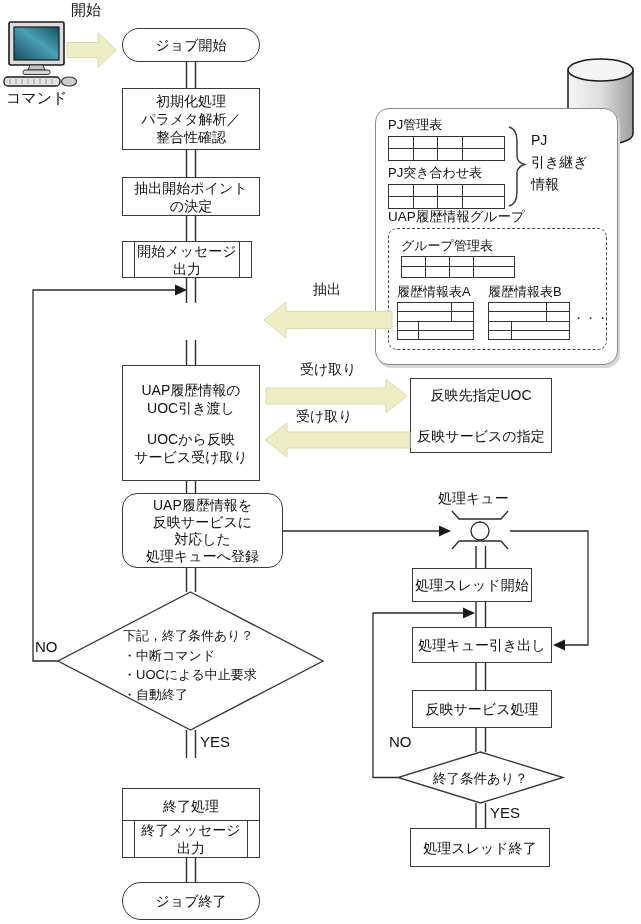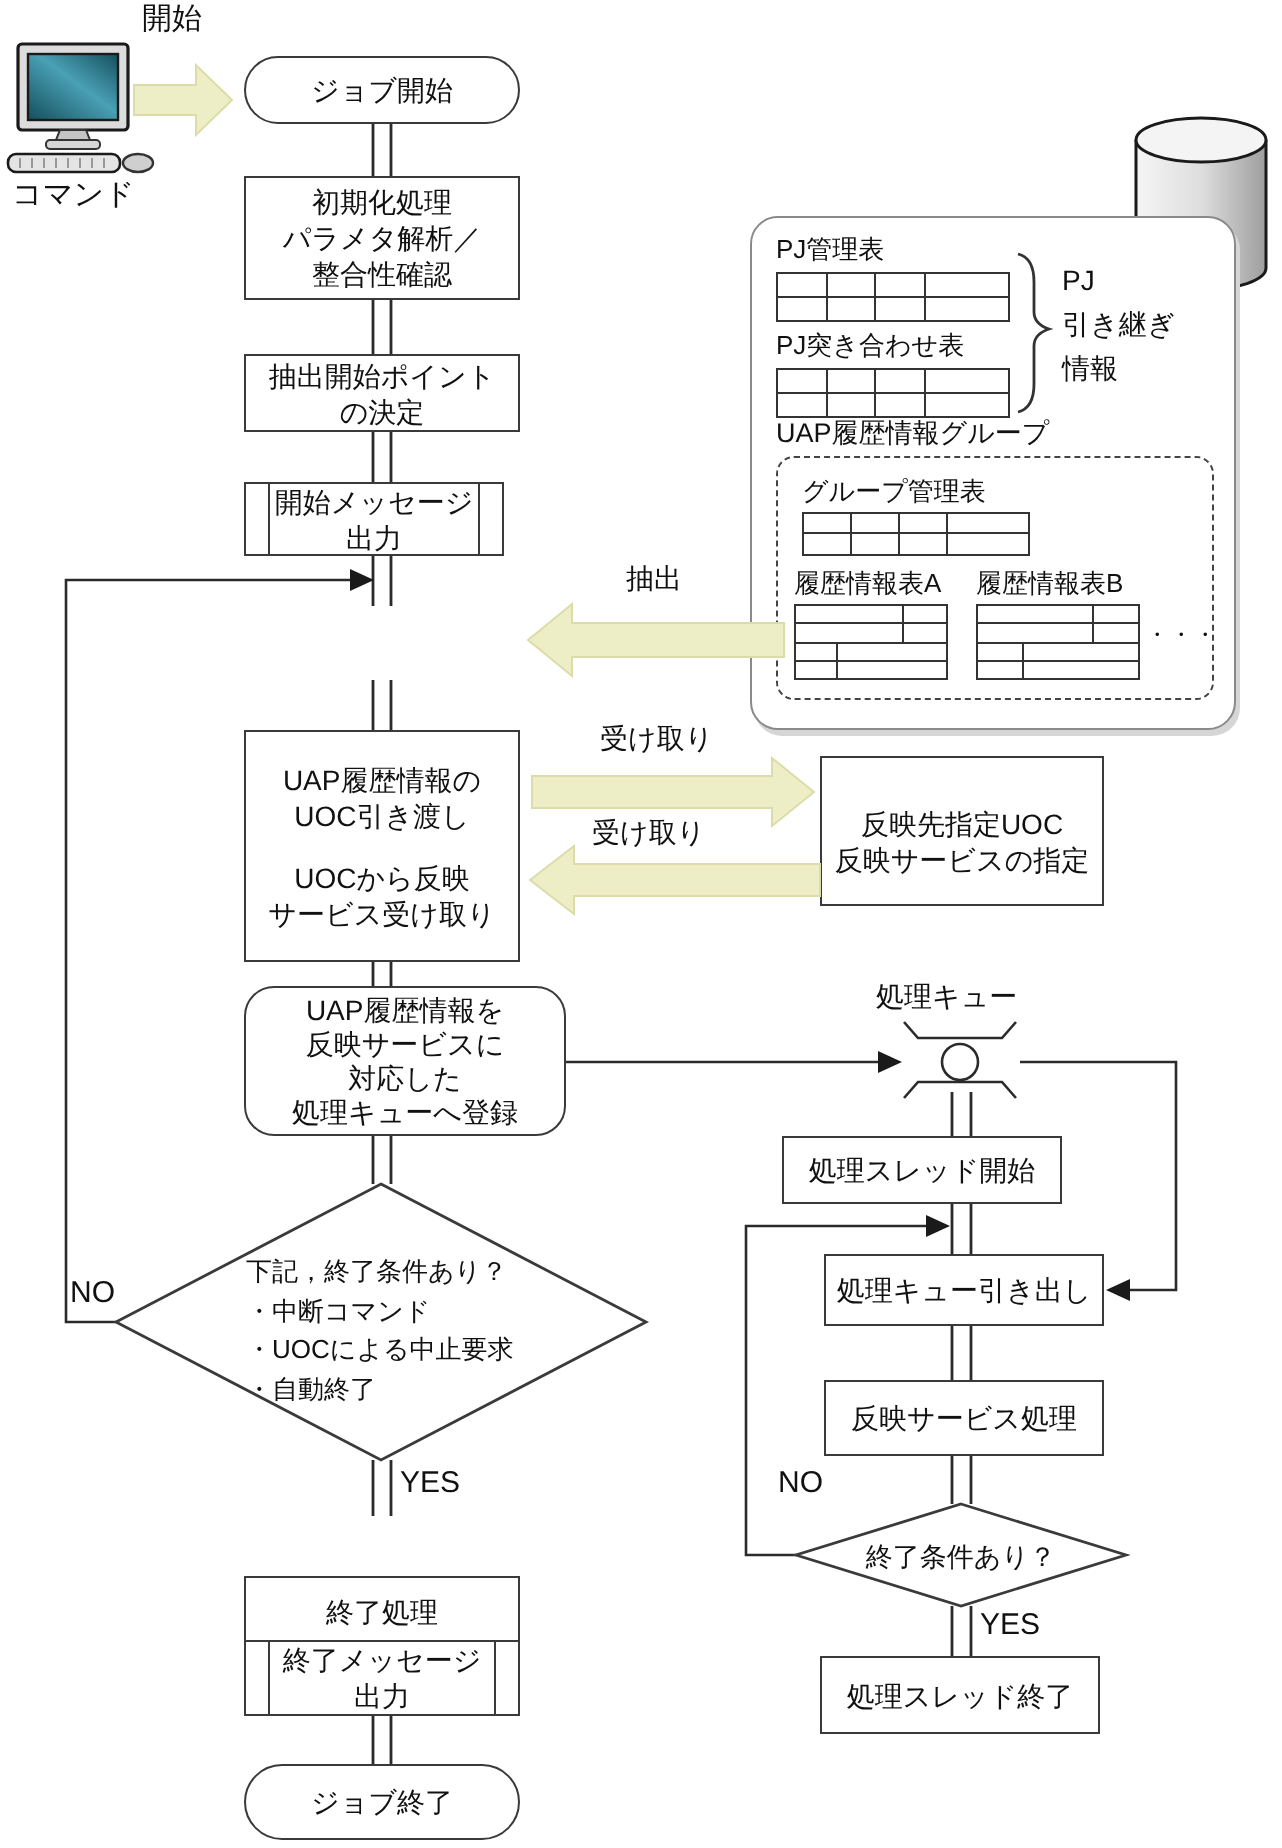--- a/index.html
+++ b/index.html
@@ -208,26 +208,26 @@
     <span>終了処理</span>
   </div>
   <div class="box predef" style="left:122px;top:820px;width:138px;height:38px;">
     <span>終了メッセージ</span>
     <span>出力</span>
   </div>
   <div class="box terminal" style="left:122px;top:882px;width:138px;height:38px;">
     <span>ジョブ終了</span>
   </div>
 
-  <div class="box" style="left:410px;top:378px;width:142px;height:75px;justify-content:space-between;padding:24px 0;">
+  <div class="box" style="left:410px;top:378px;width:142px;height:75px;justify-content:space-between;padding:7px 0;">
     <span>反映先指定UOC</span>
     <span>反映サービスの指定</span>
   </div>
 
-  <div class="box" style="left:391px;top:568px;width:140px;height:34px;justify-content:center;">
+  <div class="box" style="left:412px;top:568px;width:120px;height:34px;justify-content:center;">
     <span>処理スレッド開始</span>
   </div>
   <div class="box" style="left:412px;top:627px;width:140px;height:36px;">
     <span>処理キュー引き出し</span>
   </div>
   <div class="box" style="left:412px;top:690px;width:140px;height:38px;">
     <span>反映サービス処理</span>
   </div>
   <div class="dtext" style="left:408px;top:769px;width:145px;text-align:center;font-size:13.5px;">終了条件あり？</div>
   <div class="box" style="left:410px;top:828px;width:140px;height:39px;">

